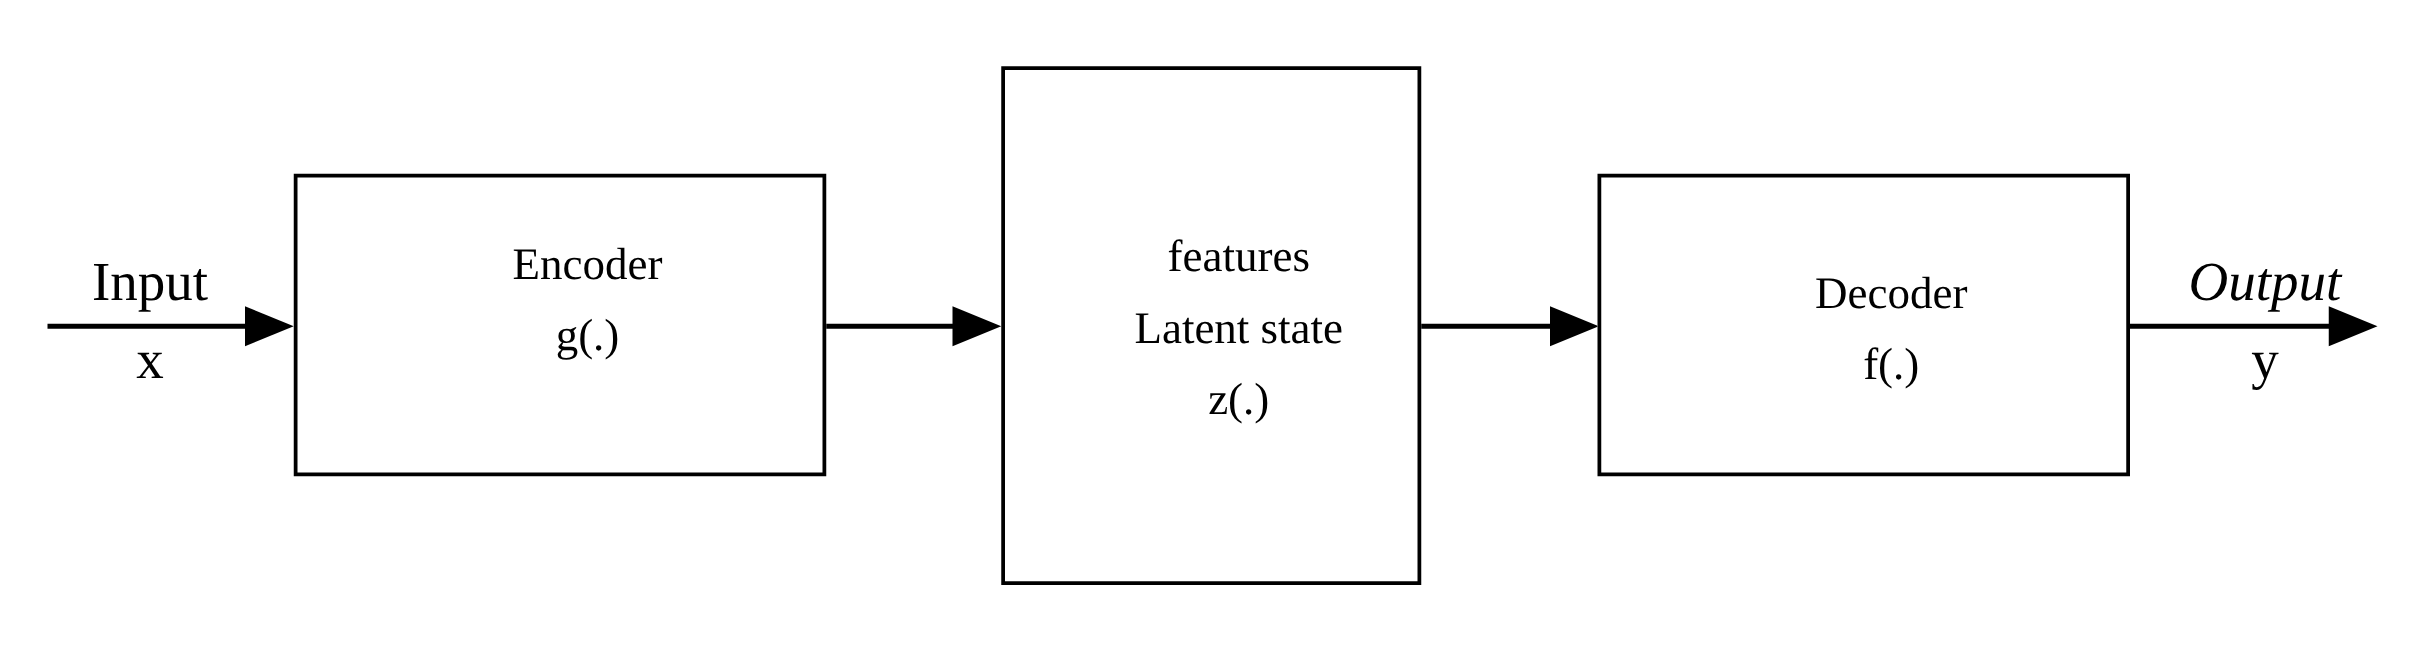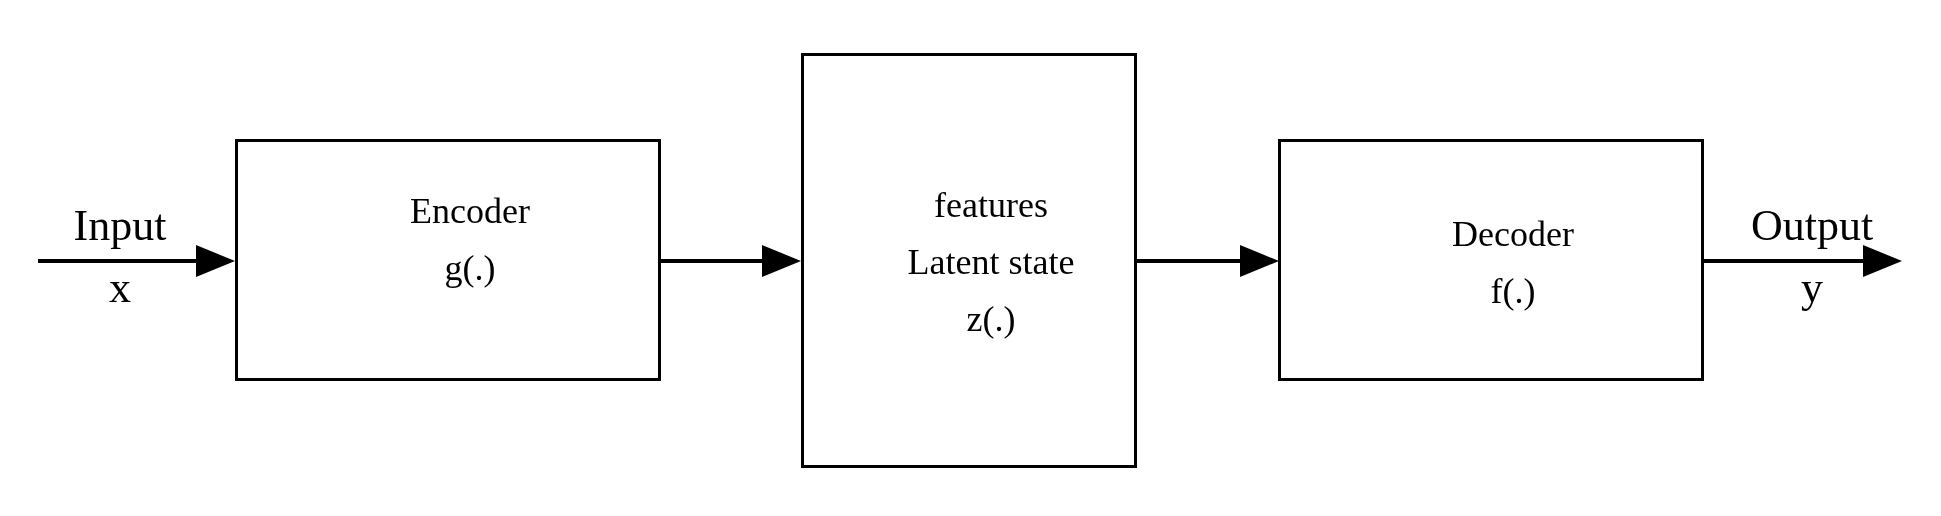--- a/index.html
+++ b/index.html
@@ -90,18 +90,18 @@
   <div class="h-line" style="left:1137px; top:259px; width:104px;"></div>
   <div class="arrow-head" style="left:1240px; top:245px;"></div>
 
   <div class="node-box" style="left:1278px; top:139px; width:426px; height:242px;">
     <div class="node-label" style="transform:translateY(3px);">
       <span class="node-line">Decoder</span>
       <span class="node-line">f(.)</span>
     </div>
   </div>
 
-  <div class="edge-label" style="left:1712px; top:202px;">Output</div>
+  <div class="edge-label" style="left:1712px; top:202px;font-style:italic;">Output</div>
   <div class="h-line" style="left:1704px; top:259px; width:161px;"></div>
   <div class="arrow-head" style="left:1863px; top:245px;"></div>
   <div class="edge-label" style="left:1712px; top:264px;">y</div>
 
 </div>
 
 </body></html>

